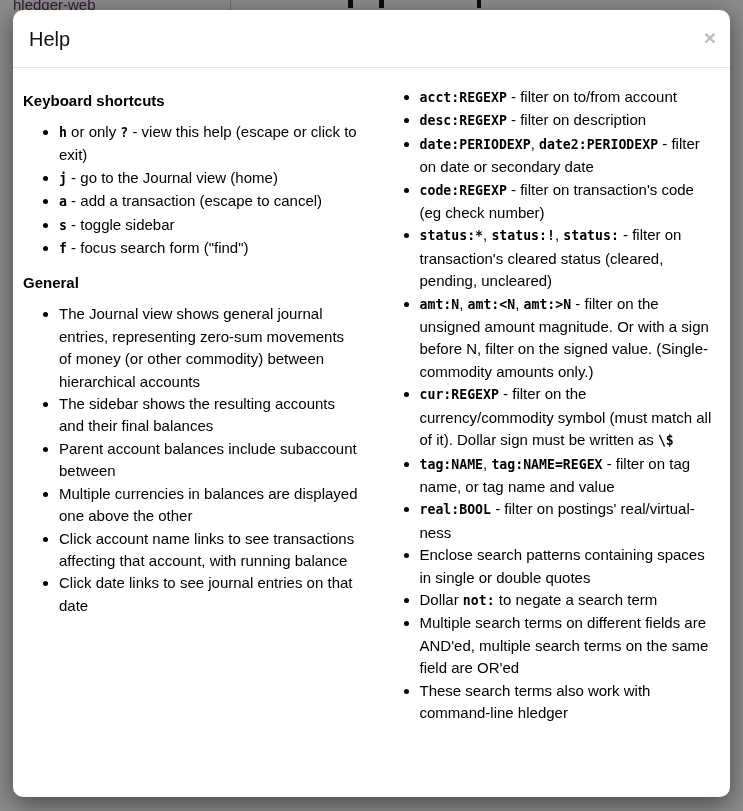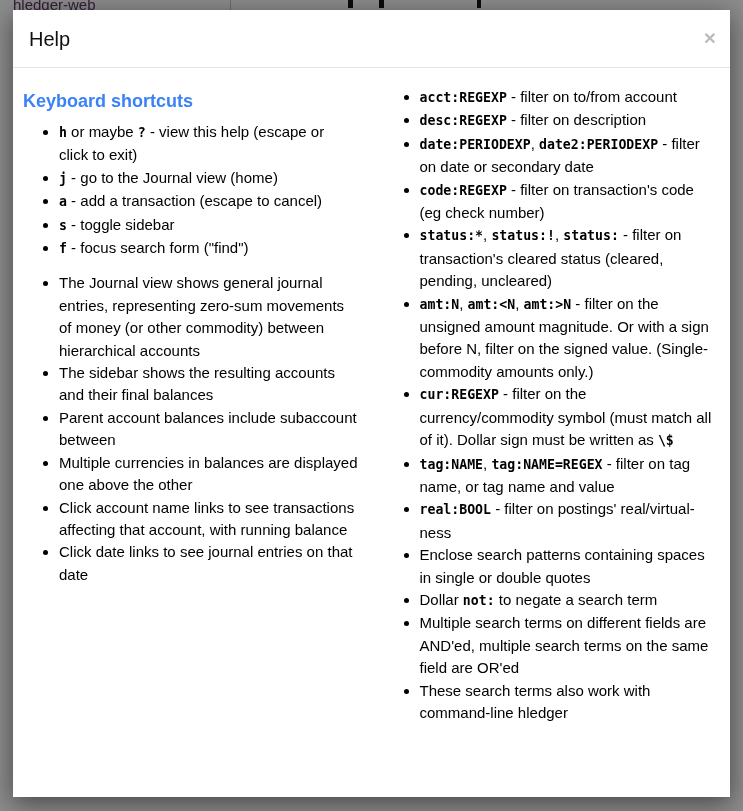--- a/index.html
+++ b/index.html
@@ -36,21 +36,21 @@
   .backdrop {
     position: absolute; inset: 0; z-index: 1;
     background: rgba(0,0,0,0.45);
   }
 
   
   .modal {
     position: absolute; z-index: 2;
     left: 13px; right: 13px; top: 10px; bottom: 14px;
     background: #ffffff;
-    border-radius: 0;
+    border-radius: 10px;
     box-shadow: 0 6px 24px rgba(0,0,0,0.5);
   }
   .modal-header {
     position: relative;
     height: 58px;
     box-sizing: border-box;
     padding: 16px 16px 0 16px;
     border-bottom: 1px solid #e5e5e5;
   }
   .modal-title {
@@ -67,21 +67,21 @@
   .modal-body {
     display: flex;
     box-sizing: border-box;
     padding: 10px 10px 0 10px;
   }
   .col { box-sizing: border-box; width: 50%; }
   .col.left  { padding-right: 14px; }
   .col.right { padding-left: 12px; padding-right: 2px; }
 
   .sec-heading {
-    font-size: 18px; font-weight: 700; color: #3b82f6;
+    font-size: 15px; font-weight: 700; color: #000000;
     margin: 13px 0 10px 0;
     line-height: 20px;
   }
   ul.help-list {
     margin: 8px 0 12px 0;
     padding: 0 0 0 36px;
     list-style: disc outside;
   }
   ul.help-list li {
     font-size: 15px;
@@ -114,26 +114,27 @@
 
   <div class="modal">
     <div class="modal-header">
       <div class="modal-title">Help</div>
       <button class="close-btn">×</button>
     </div>
     <div class="modal-body">
       <div class="col left">
           <div class="sec-heading">Keyboard shortcuts</div>
           <ul class="help-list">
-            <li class="help-item"><span class="code">h</span><span class="txt"> or maybe </span><span class="code">?</span><span class="txt"> - view this help (escape or click to exit)</span></li>
+            <li class="help-item"><span class="code">h</span><span class="txt"> or only </span><span class="code">?</span><span class="txt"> - view this help (escape or click to exit)</span></li>
             <li class="help-item"><span class="code">j</span><span class="txt"> - go to the Journal view (home)</span></li>
             <li class="help-item"><span class="code">a</span><span class="txt"> - add a transaction (escape to cancel)</span></li>
             <li class="help-item"><span class="code">s</span><span class="txt"> - toggle sidebar</span></li>
             <li class="help-item"><span class="code">f</span><span class="txt"> - focus search form ("find")</span></li>
           </ul>
+          <div class="sec-heading">General</div>
           <ul class="help-list">
             <li class="help-item"><span class="txt">The Journal view shows general journal entries, representing zero-sum movements of money (or other commodity) between hierarchical accounts</span></li>
             <li class="help-item"><span class="txt">The sidebar shows the resulting accounts and their final balances</span></li>
             <li class="help-item"><span class="txt">Parent account balances include subaccount between</span></li>
             <li class="help-item"><span class="txt">Multiple currencies in balances are displayed one above the other</span></li>
             <li class="help-item"><span class="txt">Click account name links to see transactions affecting that account, with running balance</span></li>
             <li class="help-item"><span class="txt">Click date links to see journal entries on that date</span></li>
           </ul>
         </div>
       <div class="col right">

